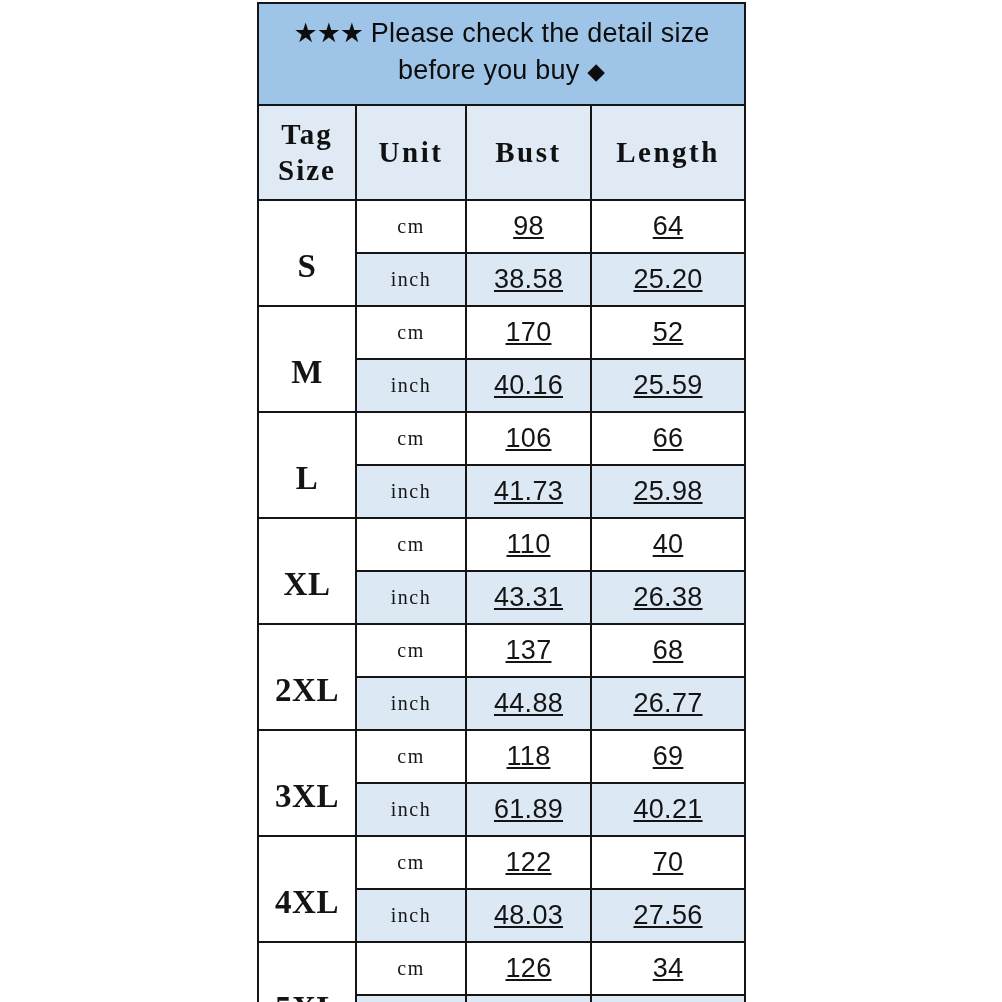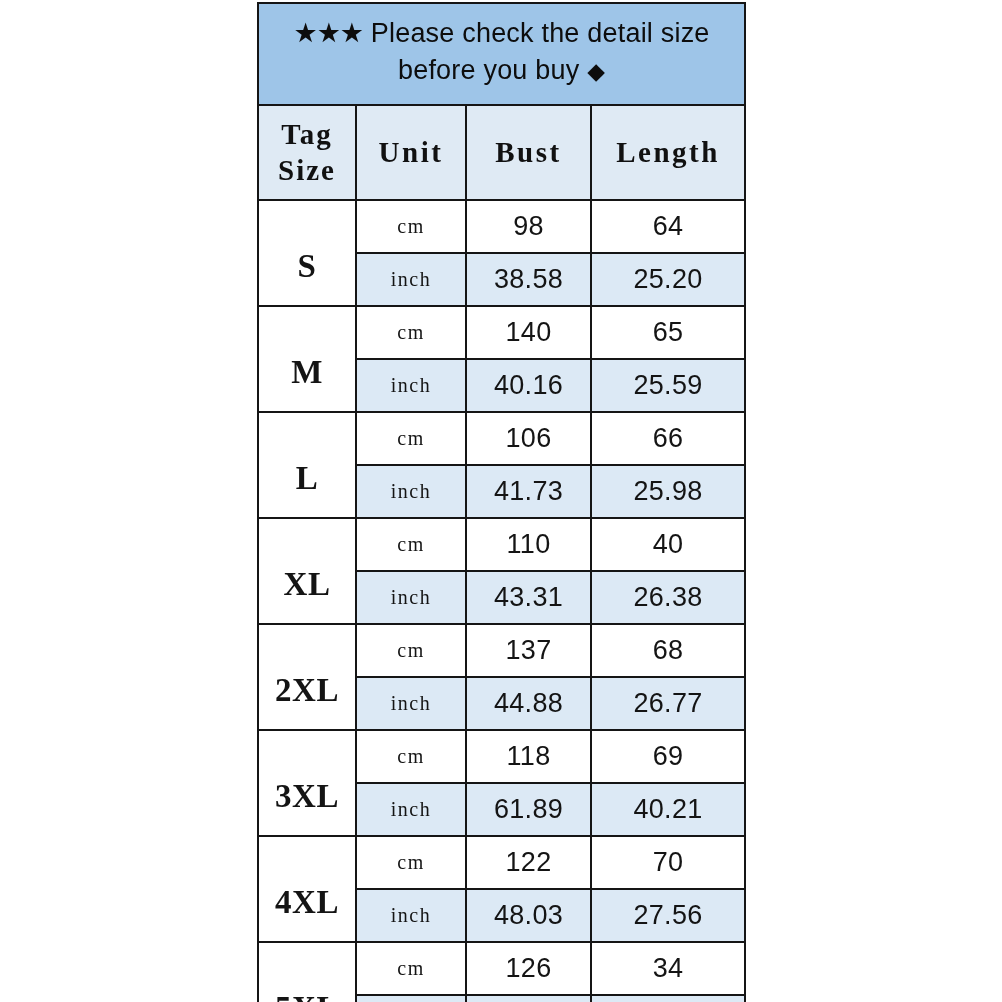--- a/index.html
+++ b/index.html
@@ -109,20 +109,21 @@
     font-weight: 400;
     letter-spacing: 1.5px;
     color: #141414;
   }
   .val-text {
     font-family: "Liberation Sans", sans-serif;
     font-size: 27px;
     font-weight: 400;
     letter-spacing: 0.3px;
     color: #141414;
+    text-decoration: underline;
   }
 
   
   tr.row-inch td {
     background: #dce9f5 !important;
   }
 </style>
 </head>
 <body>
 
@@ -178,22 +179,22 @@
         <td class="unit-cell"><span class="unit-text">inch</span></td>
         <td class="val-cell"><span class="val-text">38.58</span></td>
         <td class="val-cell"><span class="val-text">25.20</span></td>
       </tr>
 
       <tr class="row-cm">
         <td class="size-cell" rowspan="2">
           <span class="size-text">M</span>
         </td>
         <td class="unit-cell"><span class="unit-text">cm</span></td>
-        <td class="val-cell"><span class="val-text">140</span></td>
-        <td class="val-cell"><span class="val-text">65</span></td>
+        <td class="val-cell"><span class="val-text">170</span></td>
+        <td class="val-cell"><span class="val-text">52</span></td>
       </tr>
       <tr class="row-inch">
         <td class="unit-cell"><span class="unit-text">inch</span></td>
         <td class="val-cell"><span class="val-text">40.16</span></td>
         <td class="val-cell"><span class="val-text">25.59</span></td>
       </tr>
 
       <tr class="row-cm">
         <td class="size-cell" rowspan="2">
           <span class="size-text">L</span>

